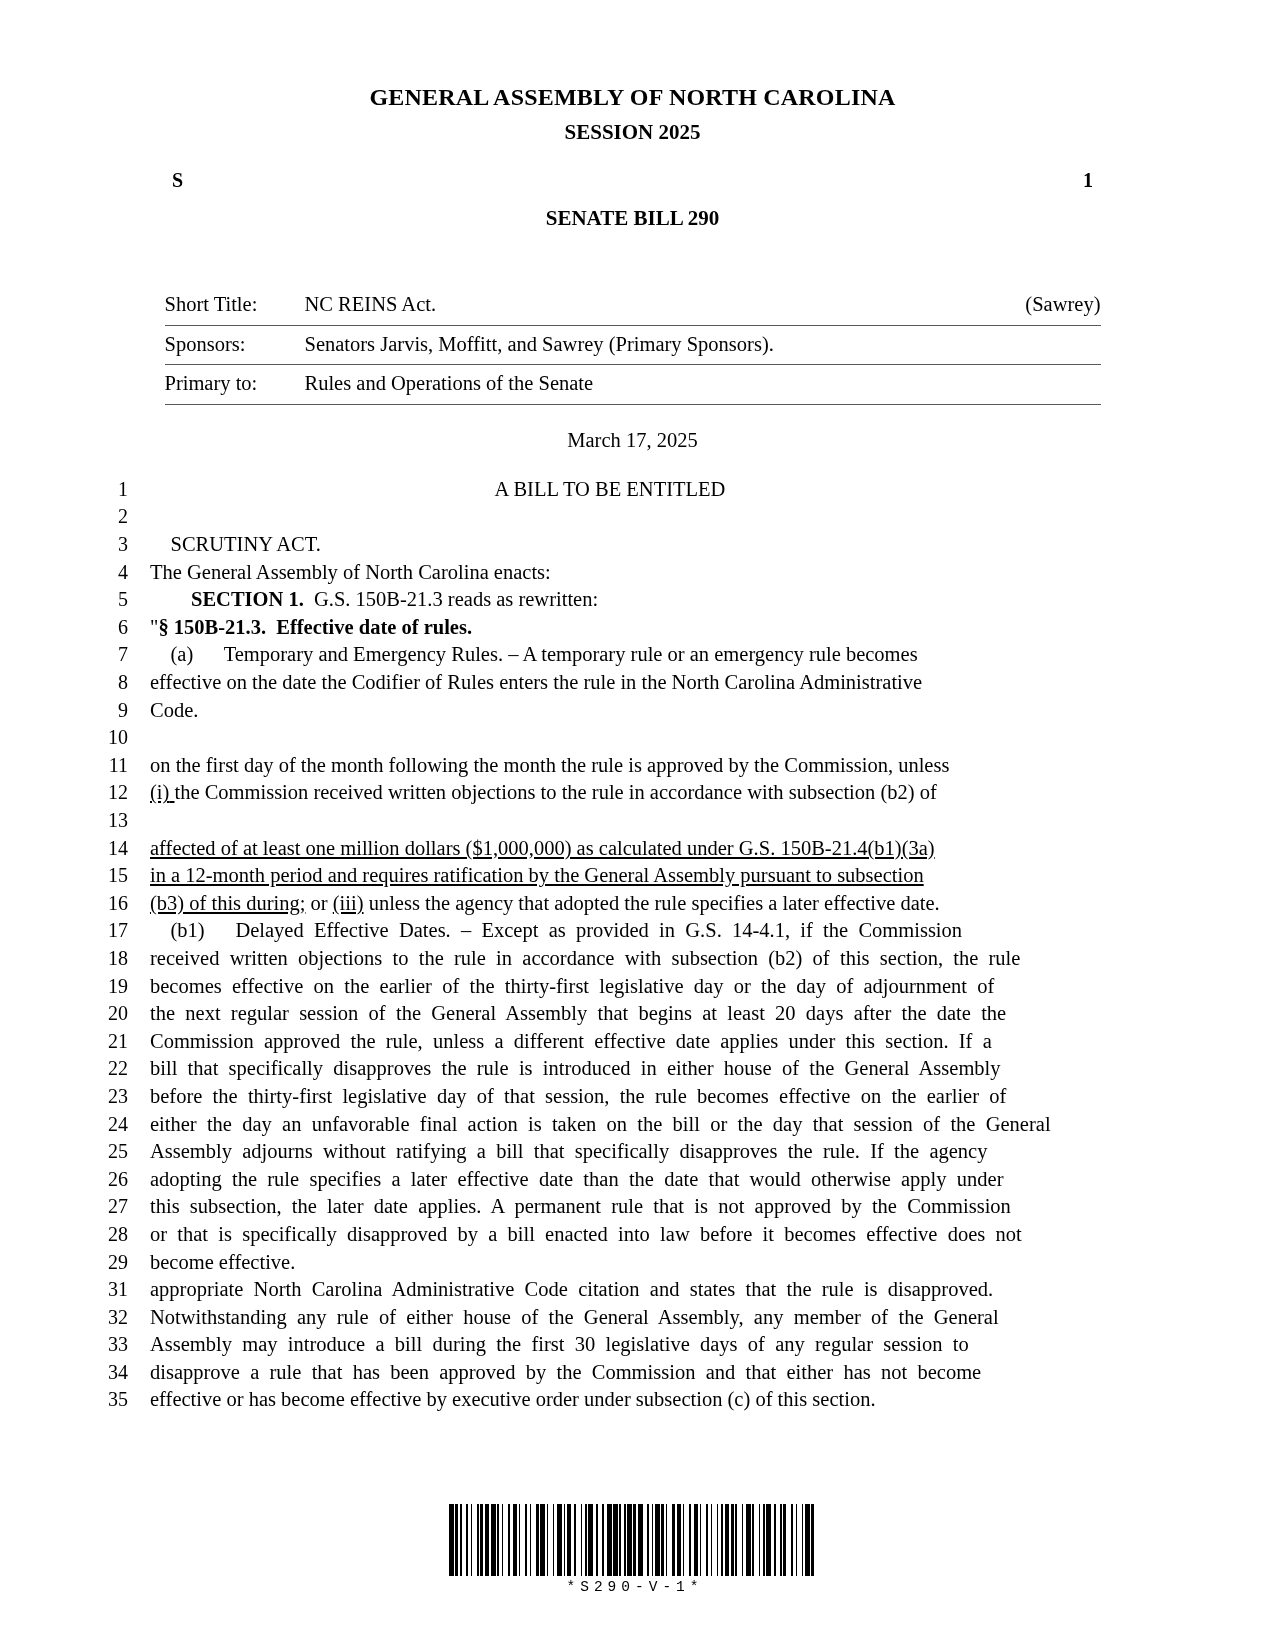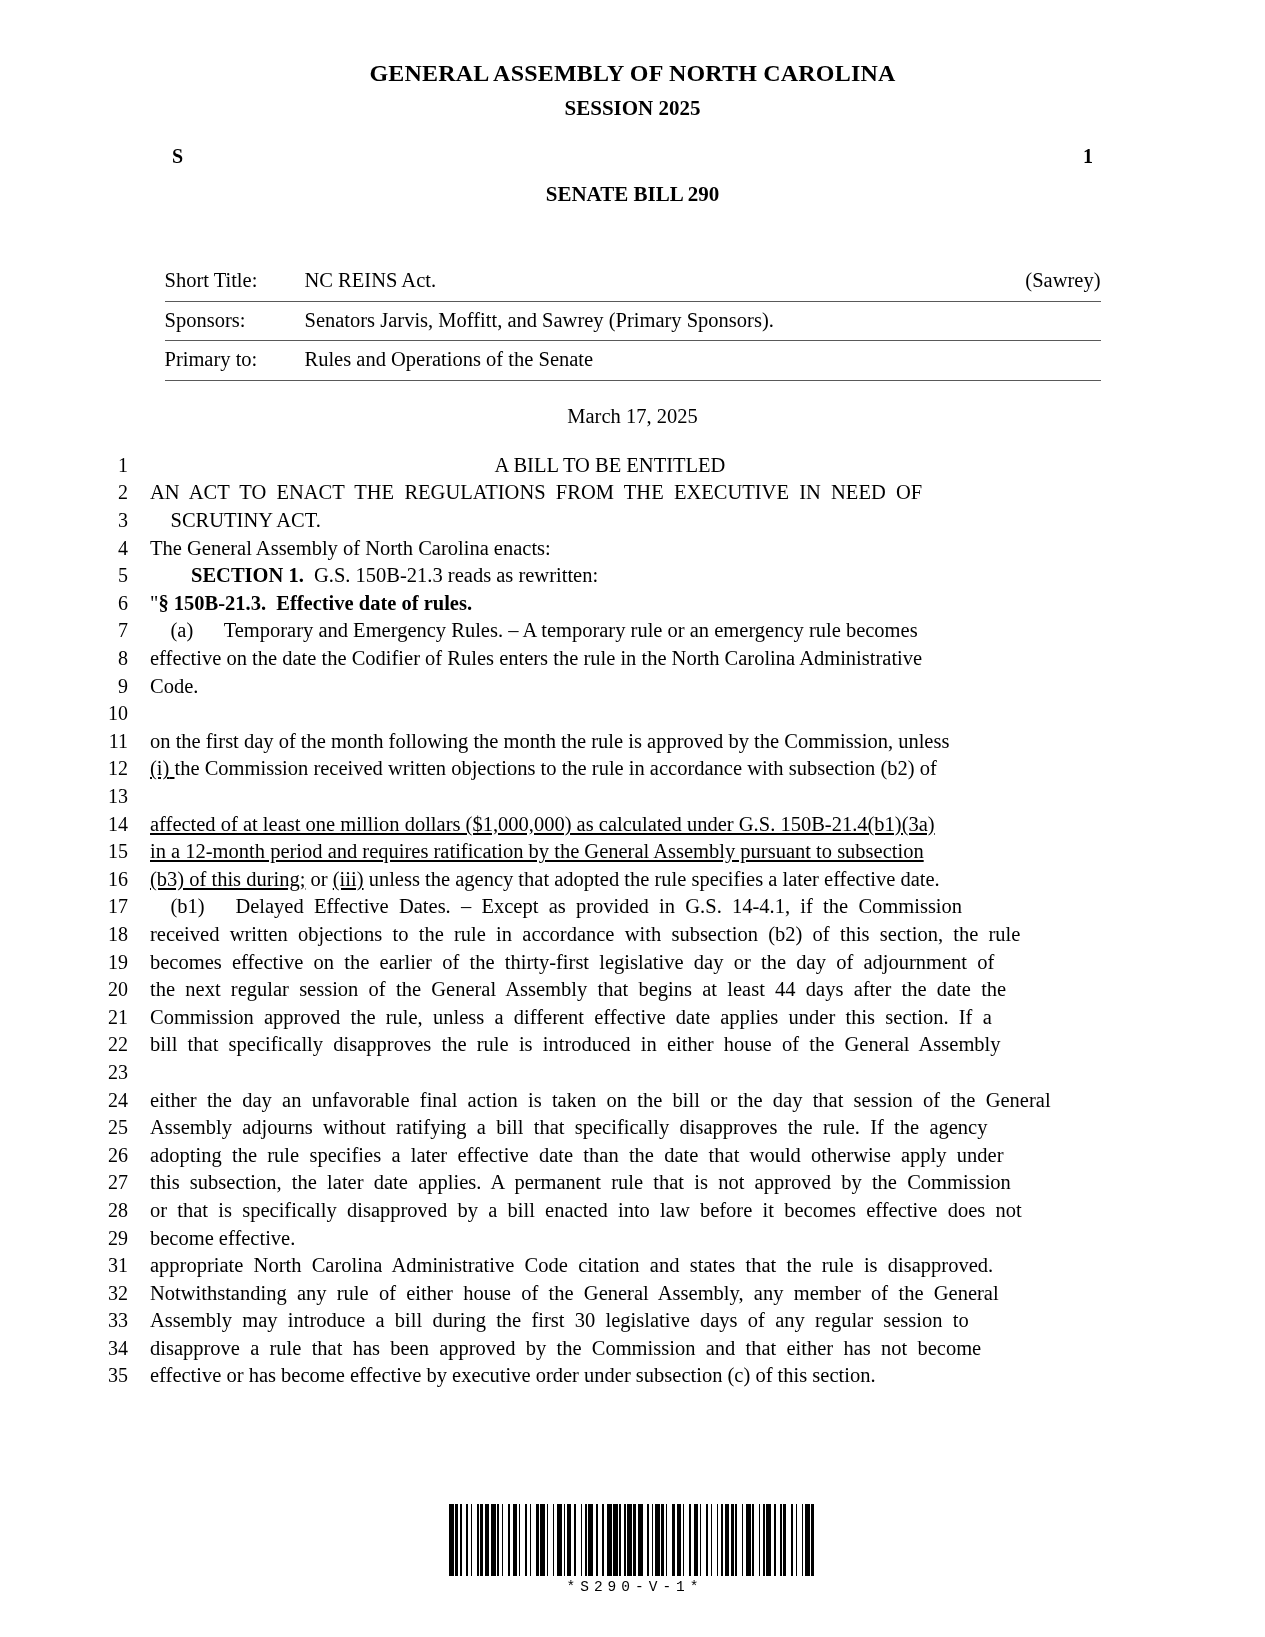--- a/index.html
+++ b/index.html
@@ -17,21 +17,21 @@
     height: 1637px;
     margin: 0 auto;
     background: #ffffff;
     box-sizing: border-box;
     overflow: hidden;
   }
 
   
   .masthead {
     text-align: center;
-    padding-top: 60px;
+    padding-top: 84px;
   }
   .masthead .line1 {
     font-size: 24px;
     font-weight: bold;
     letter-spacing: 0.2px;
   }
   .masthead .line2 {
     font-size: 21px;
     font-weight: bold;
     margin-top: 9px;
@@ -199,21 +199,20 @@
 
   <div class="filed-date">March 17, 2025</div>
 
   <div class="body-block" id="body-block">
       <div class="bline">
         <div class="num">1</div>
         <div class="txt center"><span>A BILL TO BE ENTITLED</span></div>
       </div>
       <div class="bline">
         <div class="num">2</div>
-        <div class="txt"><span>AN  ACT  TO  ENACT  THE  REGULATIONS  FROM  THE  EXECUTIVE  IN  NEED  OF</span></div>
       </div>
       <div class="bline">
         <div class="num">3</div>
         <div class="txt"><span>    SCRUTINY ACT.</span></div>
       </div>
       <div class="bline">
         <div class="num">4</div>
         <div class="txt"><span>The General Assembly of North Carolina enacts:</span></div>
       </div>
       <div class="bline">
@@ -269,32 +268,33 @@
       <div class="bline">
         <div class="num">18</div>
         <div class="txt"><span>received  written  objections  to  the  rule  in  accordance  with  subsection  (b2)  of  this  section,  the  rule</span></div>
       </div>
       <div class="bline">
         <div class="num">19</div>
         <div class="txt"><span>becomes  effective  on  the  earlier  of  the  thirty-first  legislative  day  or  the  day  of  adjournment  of</span></div>
       </div>
       <div class="bline">
         <div class="num">20</div>
-        <div class="txt"><span>the  next  regular  session  of  the  General  Assembly  that  begins  at  least  44  days  after  the  date  the</span></div>
+        <div class="txt"><span>the  next  regular  session  of  the  General  Assembly  that  begins  at  least  20  days  after  the  date  the</span></div>
       </div>
       <div class="bline">
         <div class="num">21</div>
         <div class="txt"><span>Commission  approved  the  rule,  unless  a  different  effective  date  applies  under  this  section.  If  a</span></div>
       </div>
       <div class="bline">
         <div class="num">22</div>
         <div class="txt"><span>bill  that  specifically  disapproves  the  rule  is  introduced  in  either  house  of  the  General  Assembly</span></div>
       </div>
       <div class="bline">
         <div class="num">23</div>
+        <div class="txt"><span>before  the  thirty-first  legislative  day  of  that  session,  the  rule  becomes  effective  on  the  earlier  of</span></div>
       </div>
       <div class="bline">
         <div class="num">24</div>
         <div class="txt"><span>either  the  day  an  unfavorable  final  action  is  taken  on  the  bill  or  the  day  that  session  of  the  General</span></div>
       </div>
       <div class="bline">
         <div class="num">25</div>
         <div class="txt"><span>Assembly  adjourns  without  ratifying  a  bill  that  specifically  disapproves  the  rule.  If  the  agency</span></div>
       </div>
       <div class="bline">

